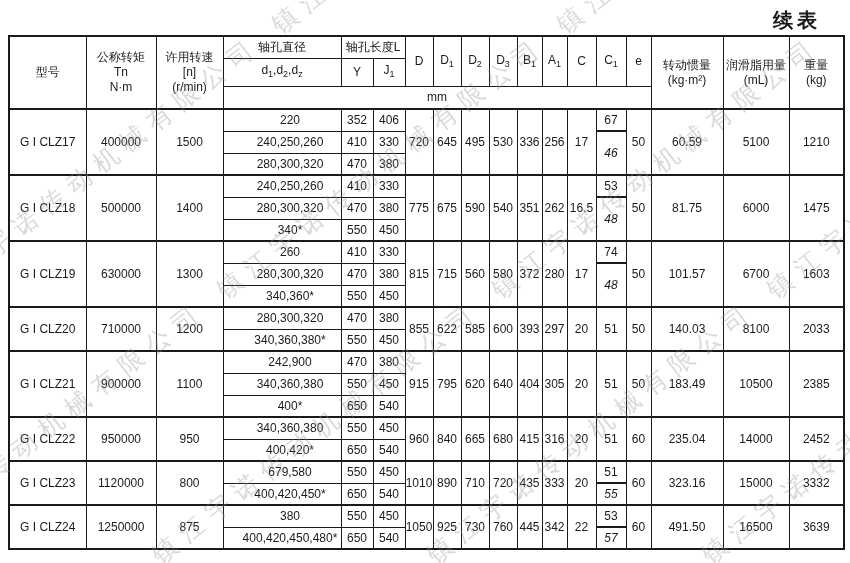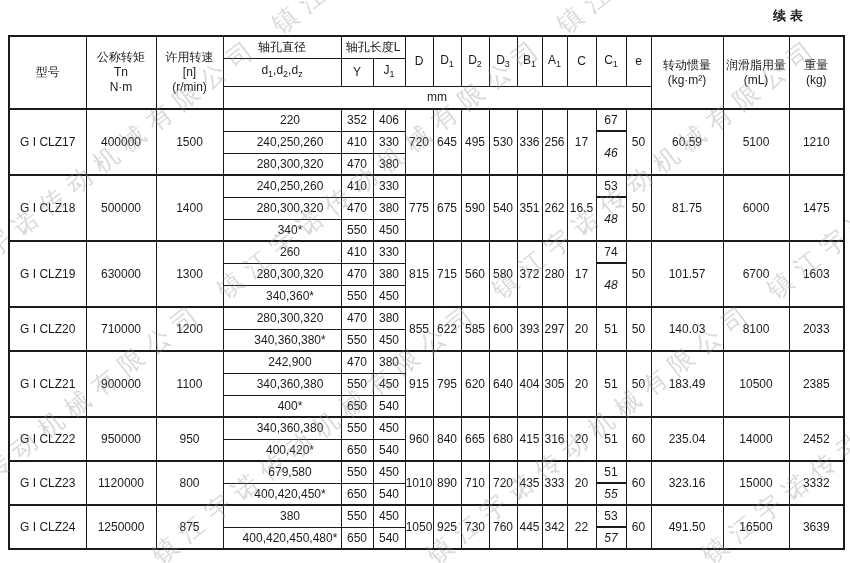--- a/index.html
+++ b/index.html
@@ -1,21 +1,21 @@
 <!DOCTYPE html>
 <html><head>
 <meta charset="utf-8">
 <style>
   html,body{margin:0;padding:0;}
   body{
     width:850px;height:563px;position:relative;overflow:hidden;background:#ffffff;
     font-family:"Liberation Sans","DejaVu Sans",sans-serif;color:#1a1a1a;
   }
   .page-title{
-    position:absolute;top:7px;left:773px;font-size:13px;font-weight:bold;letter-spacing:4px;
+    position:absolute;top:7px;left:773px;font-size:20px;font-weight:bold;letter-spacing:4px;
   }
   table.spec{
     position:absolute;left:8px;top:35px;width:835px;border-collapse:collapse;table-layout:fixed;
     border:2px solid #1a1a1a;
   }
   .spec th,.spec td{
     border:1px solid #1a1a1a;padding:0;font-size:12px;font-weight:normal;
     text-align:center;vertical-align:middle;line-height:1.2;white-space:nowrap;overflow:hidden;
   }
   .spec tr.hA{height:22px;}

